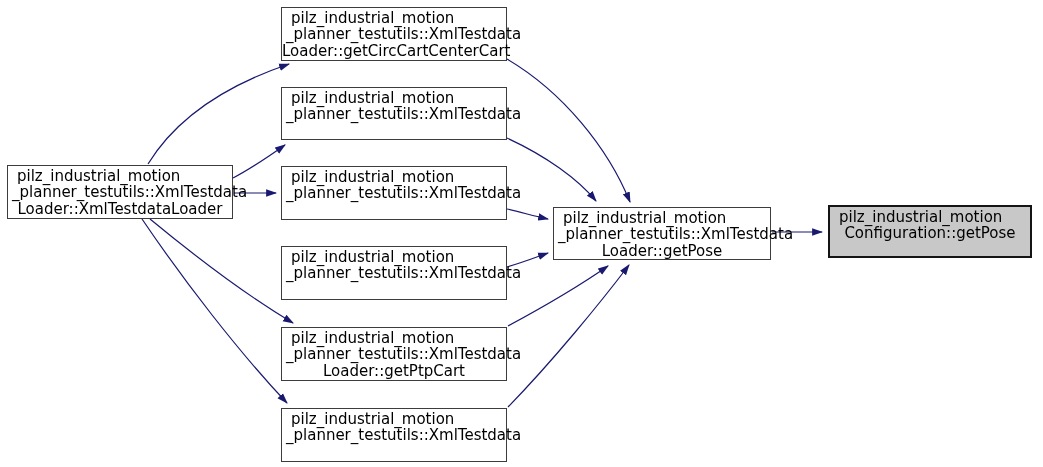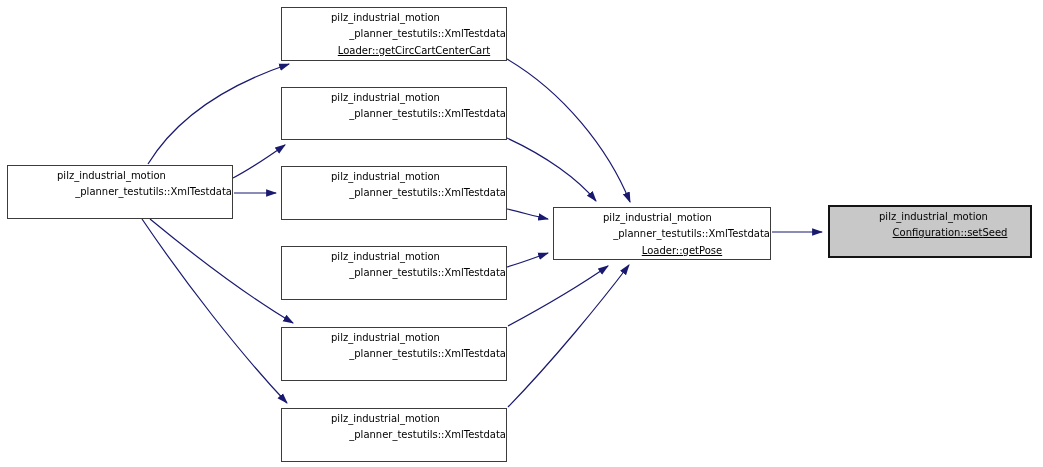--- a/index.html
+++ b/index.html
@@ -10,29 +10,28 @@
     font-family:"DejaVu Sans","Liberation Sans",sans-serif;
     overflow:hidden;
   }
   #edge-layer{position:absolute;left:0;top:0;width:1043px;height:467px;}
   .node{
     position:absolute;
     box-sizing:border-box;
     background:#ffffff;
     border:1.3px solid #3c3c3c;
     color:#000000;
-    font-size:10px;
+    font-size:15px;
     line-height:16.3px;
     padding-top:2px;
     cursor:pointer;
-    padding-left:40px;
   }
   .node .l1{text-align:left;padding-left:9px;white-space:nowrap;}
   .node .l2{text-align:right;padding-left:4px;white-space:nowrap;}
-  .node .l3{text-align:center;white-space:nowrap;text-decoration:underline;}
+  .node .l3{text-align:center;white-space:nowrap;}
   .node.highlight{
     background:#c8c8c8;
     border:2px solid #141414;
   }
   
   #n-ctor {left:7px;  top:165px; width:226px; height:54px;}
   #n-b1   {left:281px; top:7px;   width:226px; height:54px;}
   #n-b2   {left:281px; top:87px;  width:226px; height:53px;}
   #n-b3   {left:281px; top:166px; width:226px; height:54px;}
   #n-b4   {left:281px; top:246px; width:226px; height:54px;}
@@ -64,20 +63,21 @@
       <path d="M 507,267 C 524,262 534,258 548,253" marker-end="url(#arr)"></path>
       <path d="M 508,326 C 547,305 585,282 608,266" marker-end="url(#arr)"></path>
       <path d="M 508,407 C 552,362 601,302 629,265" marker-end="url(#arr)"></path>
       <path d="M 772,232 L 822,232" marker-end="url(#arr)"></path>
     </g>
   </svg>
 
   <div class="node" id="n-ctor">
     <div class="l1">pilz_industrial_motion</div>
     <div class="l2">_planner_testutils::XmlTestdata</div>
+    <div class="l3">Loader::XmlTestdataLoader</div>
   </div>
 
   <div class="node" id="n-b1">
     <div class="l1">pilz_industrial_motion</div>
     <div class="l2">_planner_testutils::XmlTestdata</div>
     <div class="l3">Loader::getCircCartCenterCart</div>
   </div>
 
   <div class="node" id="n-b2">
     <div class="l1">pilz_industrial_motion</div>
@@ -90,31 +90,32 @@
   </div>
 
   <div class="node" id="n-b4">
     <div class="l1">pilz_industrial_motion</div>
     <div class="l2">_planner_testutils::XmlTestdata</div>
   </div>
 
   <div class="node" id="n-b5">
     <div class="l1">pilz_industrial_motion</div>
     <div class="l2">_planner_testutils::XmlTestdata</div>
+    <div class="l3">Loader::getPtpCart</div>
   </div>
 
   <div class="node" id="n-b6">
     <div class="l1">pilz_industrial_motion</div>
     <div class="l2">_planner_testutils::XmlTestdata</div>
   </div>
 
   <div class="node" id="n-pose">
     <div class="l1">pilz_industrial_motion</div>
     <div class="l2">_planner_testutils::XmlTestdata</div>
     <div class="l3">Loader::getPose</div>
   </div>
 
   <div class="node highlight" id="n-seed">
     <div class="l1">pilz_industrial_motion</div>
-    <div class="l3">Configuration::setSeed</div>
+    <div class="l3">Configuration::getPose</div>
   </div>
 
 </div>
 
 </body></html>

